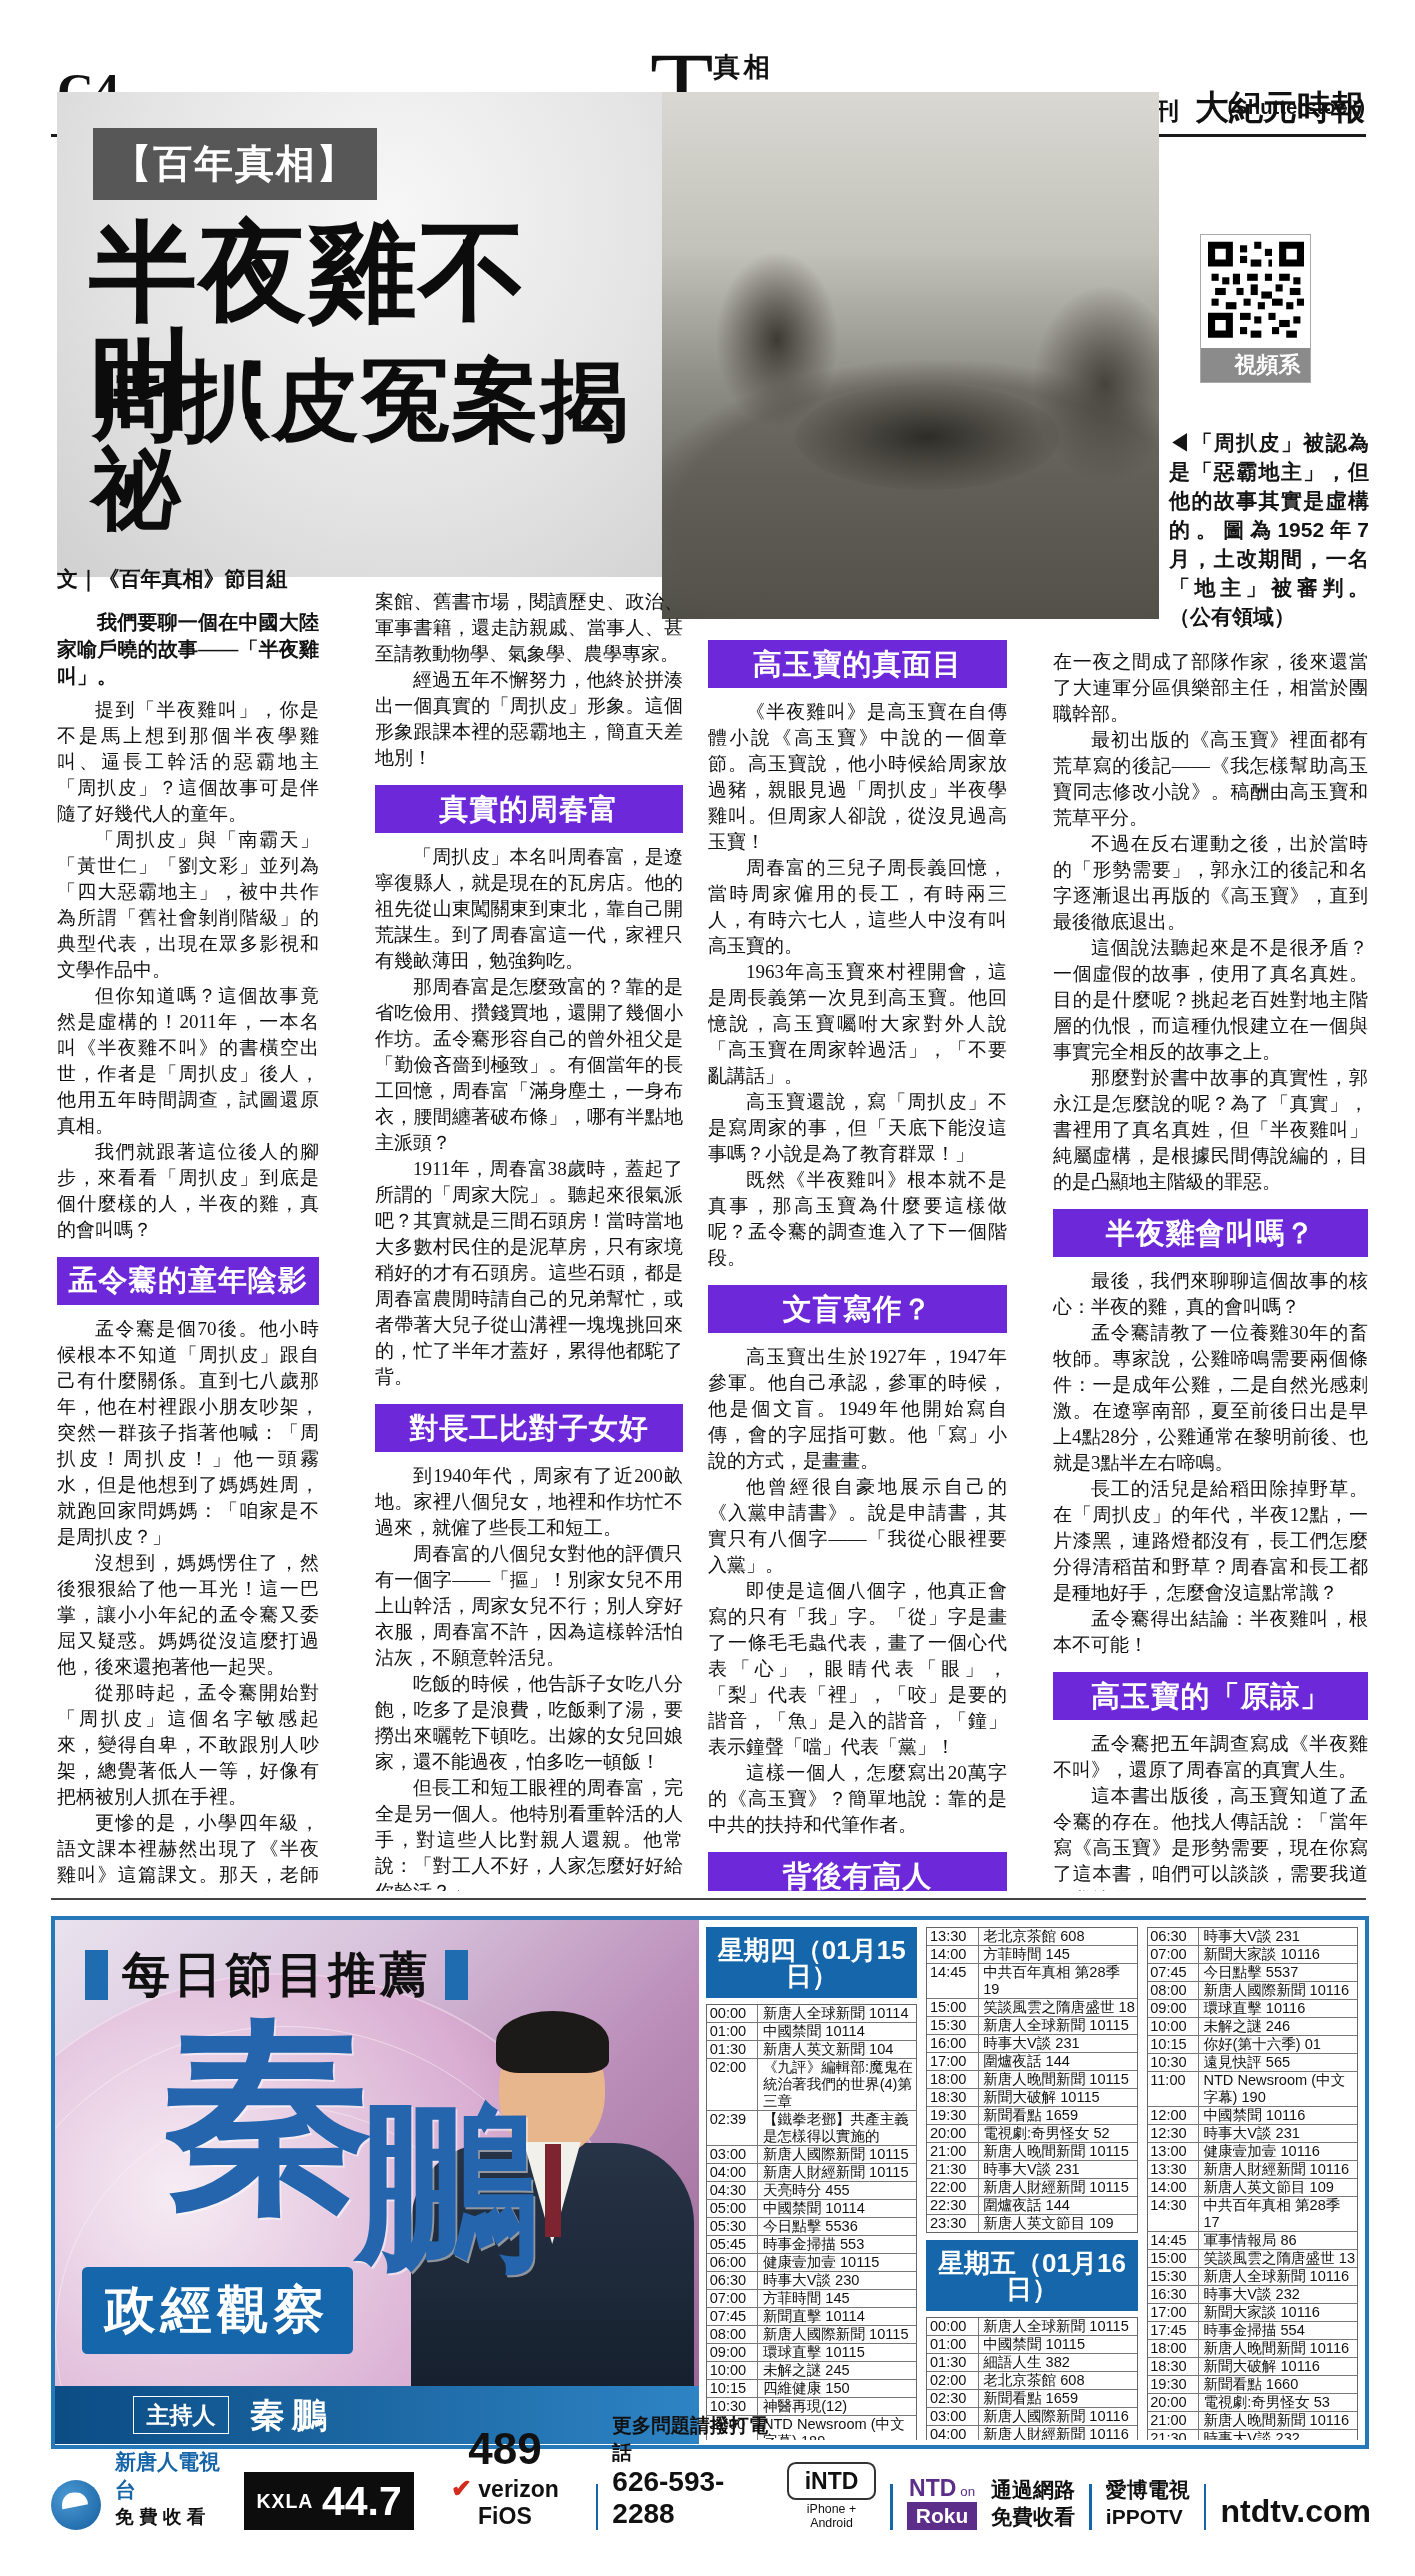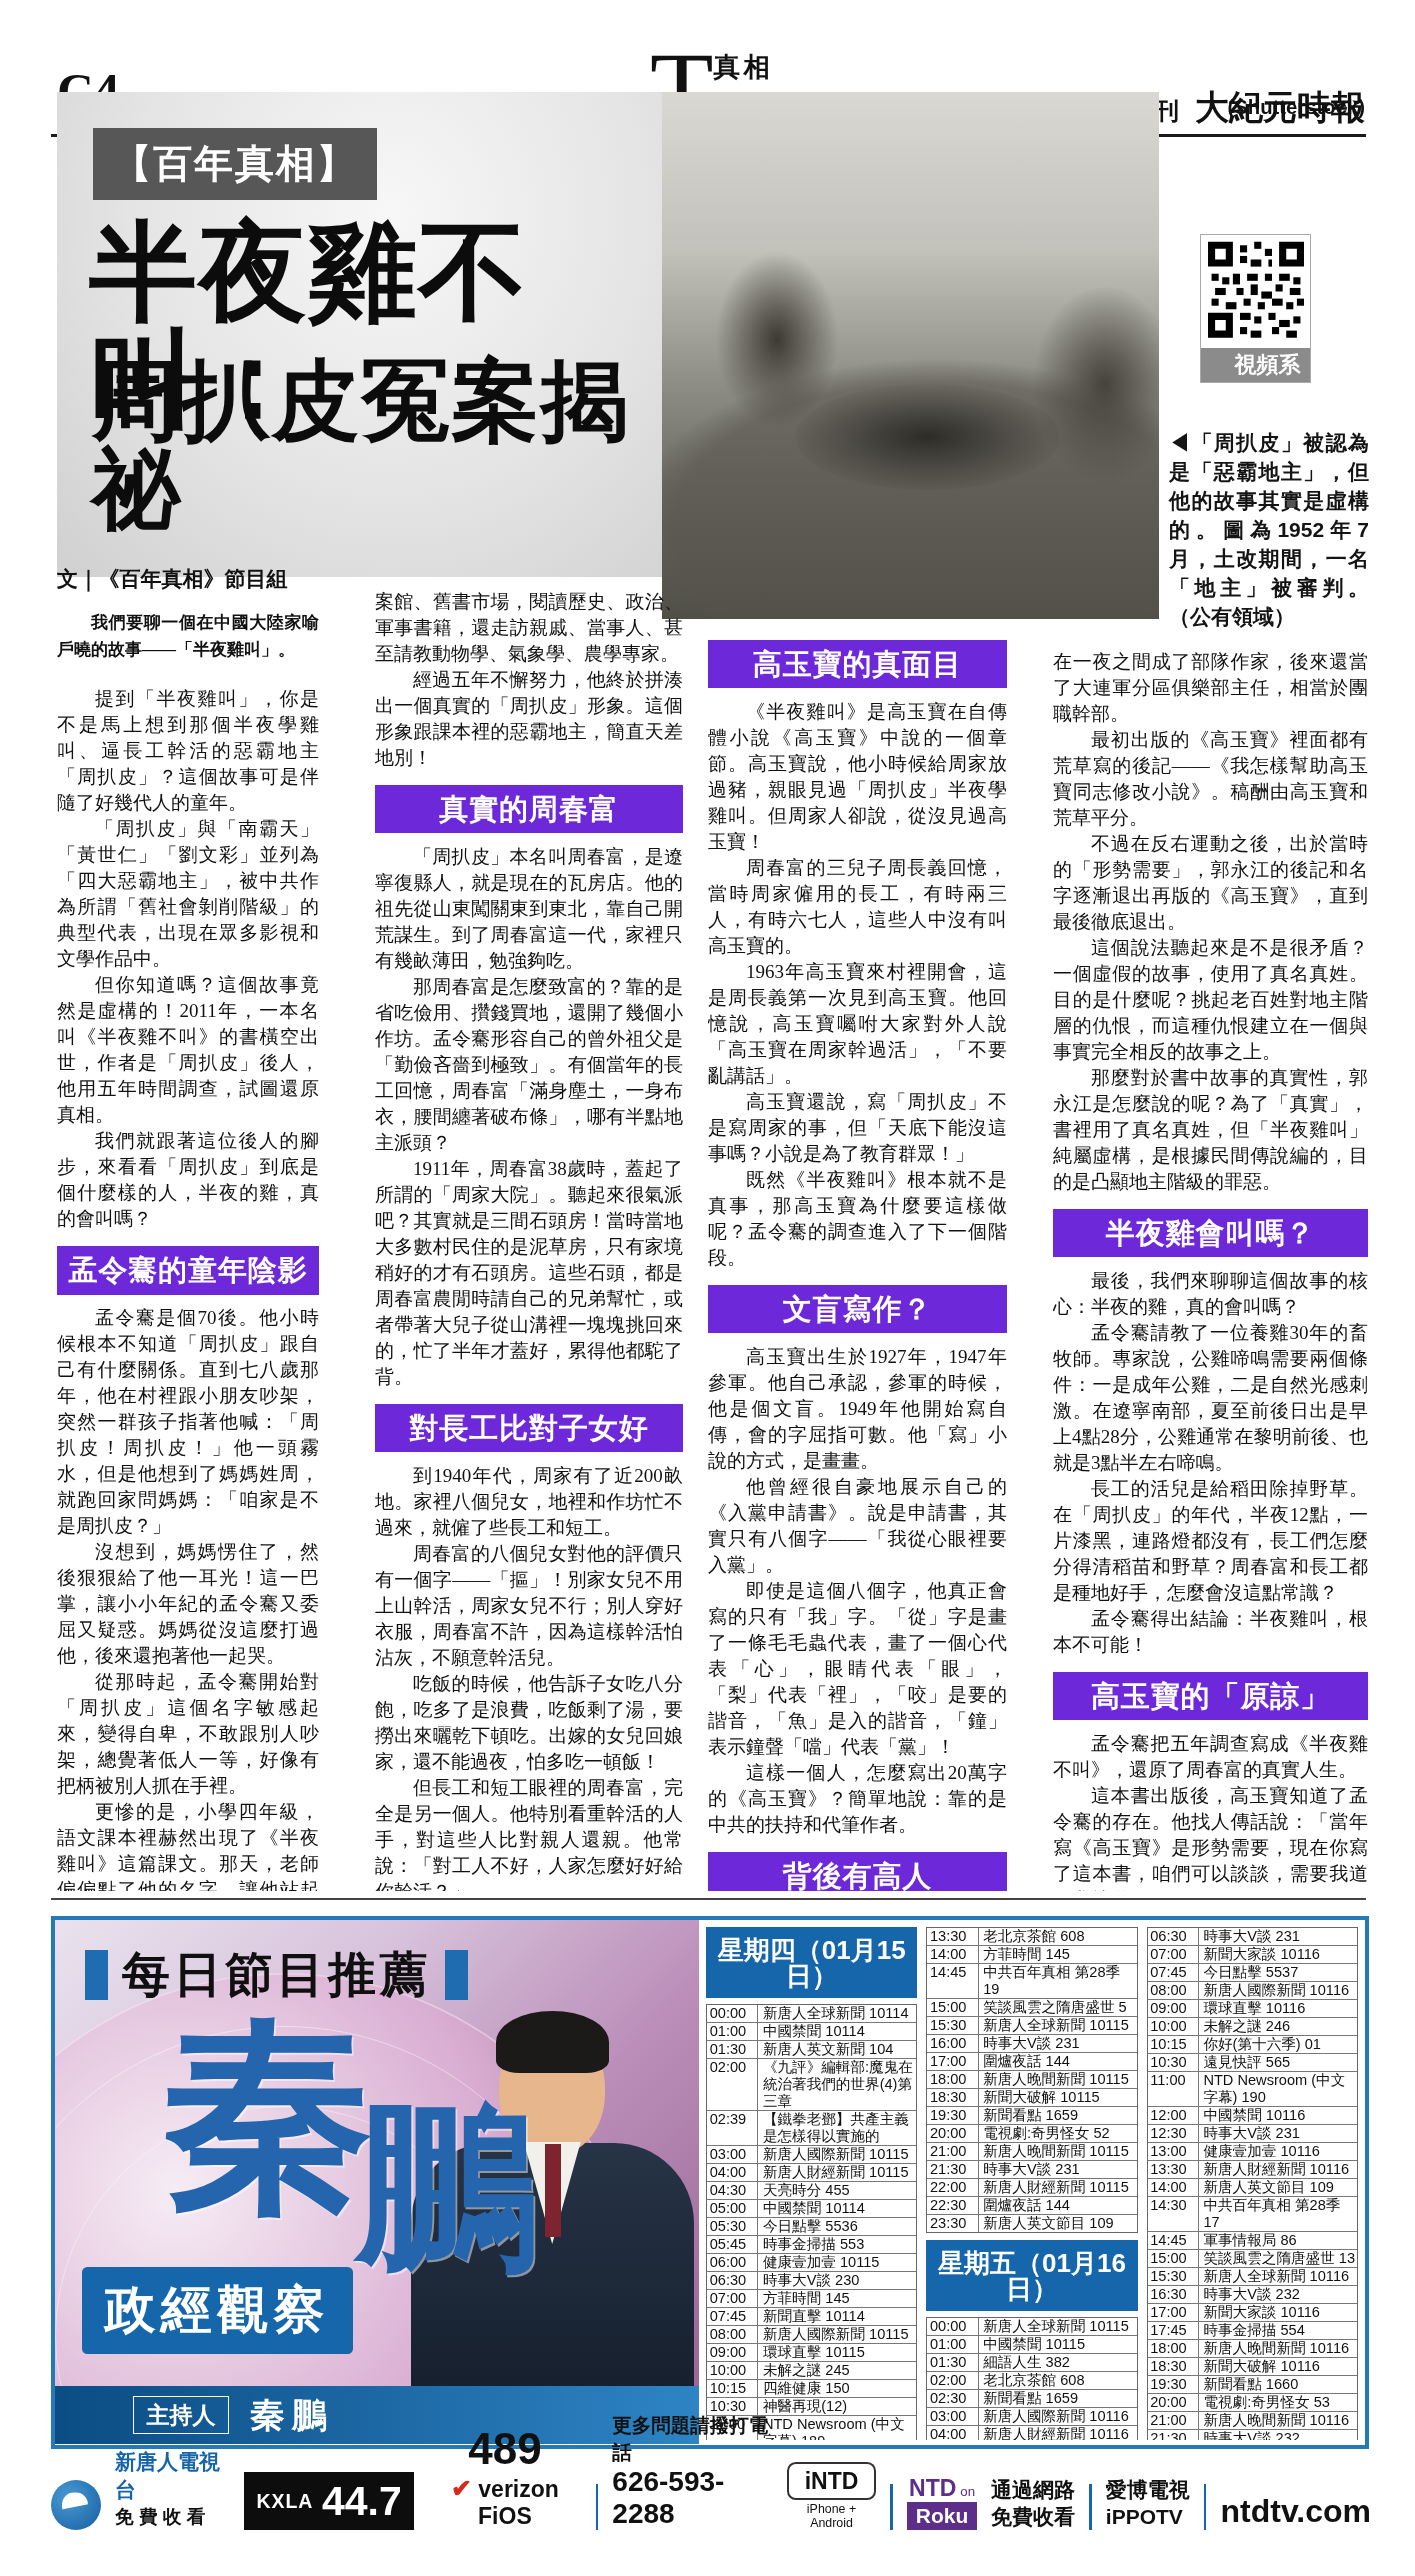--- a/index.html
+++ b/index.html
@@ -43,21 +43,21 @@
            font:bold 21px/29px "Liberation Sans",sans-serif;color:#141414;text-align:justify;}
   
   .col{position:absolute;overflow:hidden;}
   #col0{left:57px;top:566px;width:262px;height:1325px;}
   #col1{left:375px;top:589px;width:308px;height:1302px;}
   #col2{left:708px;top:626px;width:299px;height:1265px;}
   #col3{left:1053px;top:649px;width:315px;height:1242px;}
   .para{font-size:19px;line-height:26px;text-align:justify;text-indent:2em;margin:0;}
   .para.no-indent{text-indent:0;}
   .byline{font:bold 21px/26.5px "Liberation Sans",sans-serif;margin:0 0 16px;text-indent:0;}
-  .lead-para{font-weight:bold;font-size:17px;line-height:27.4px;margin-bottom:23px;}
+  .lead-para{font-weight:bold;font-size:20px;line-height:27.4px;margin-bottom:6px;}
   .sec-heading{background:#6d28d9;color:#fff;text-align:center;
                font:bold 29px/1 "Liberation Sans",sans-serif;padding:9.7px 0;margin:14px 0 10.6px;letter-spacing:0.9px;}
   .mid-rule{position:absolute;left:51px;right:49px;top:1898px;height:1.8px;background:#444;}
   
   .panel{position:absolute;left:51px;top:1916px;width:1318px;height:533px;border:4.4px solid #2579b8;
          box-sizing:border-box;background:#fff;}
   .promo{position:absolute;left:0;top:0;width:644px;height:524px;overflow:hidden;
          background:linear-gradient(135deg,#e9e2ee 0%,#d8c3dc 30%,#bb8fba 60%,#96618f 100%);}
   .globe{position:absolute;left:-133px;top:53px;width:725px;height:725px;border-radius:50%;
          background:radial-gradient(circle at 35% 30%,#f6ecf4,#d9aed2 45%,#b277a8 75%,#8f4f82);
@@ -385,21 +385,21 @@
             <div class="sch-row">
               <div class="sch-time">14:00</div>
               <div class="sch-show">方菲時間 145</div>
             </div>
             <div class="sch-row">
               <div class="sch-time">14:45</div>
               <div class="sch-show">中共百年真相 第28季 19</div>
             </div>
             <div class="sch-row">
               <div class="sch-time">15:00</div>
-              <div class="sch-show">笑談風雲之隋唐盛世 5</div>
+              <div class="sch-show">笑談風雲之隋唐盛世 18</div>
             </div>
             <div class="sch-row">
               <div class="sch-time">15:30</div>
               <div class="sch-show">新唐人全球新聞 10115</div>
             </div>
             <div class="sch-row">
               <div class="sch-time">16:00</div>
               <div class="sch-show">時事大V談 231</div>
             </div>
             <div class="sch-row">

